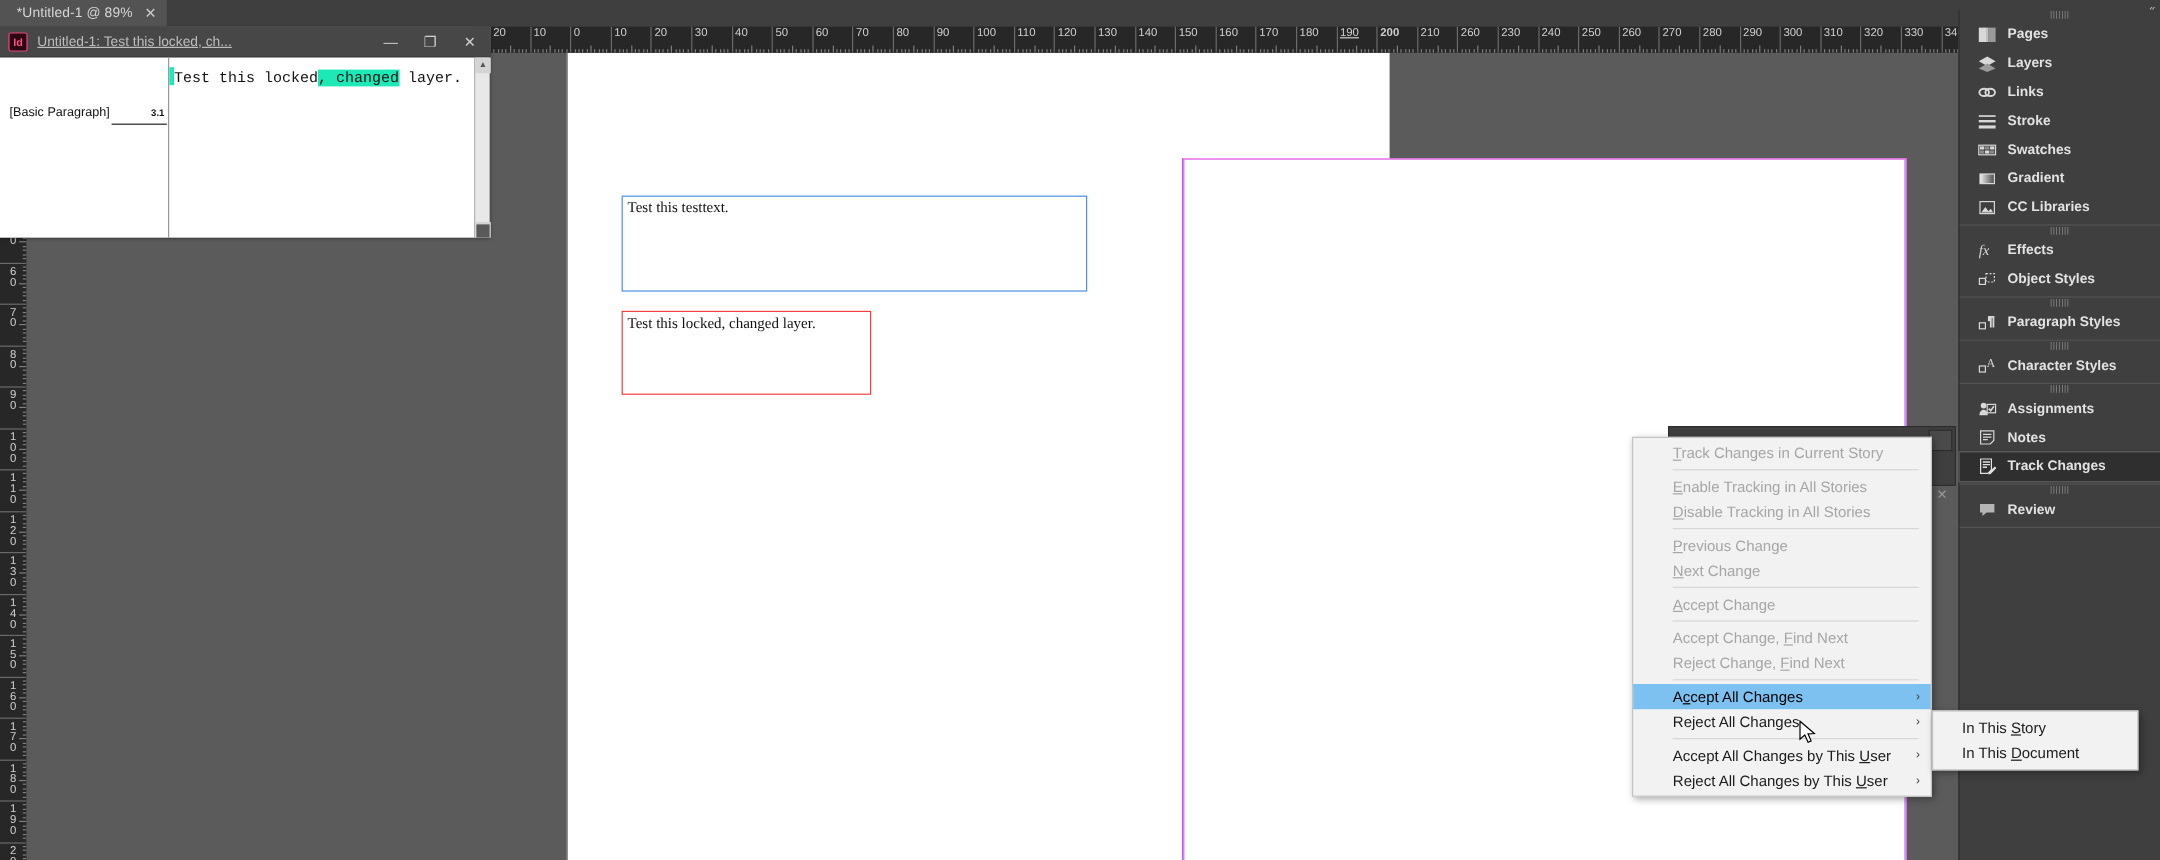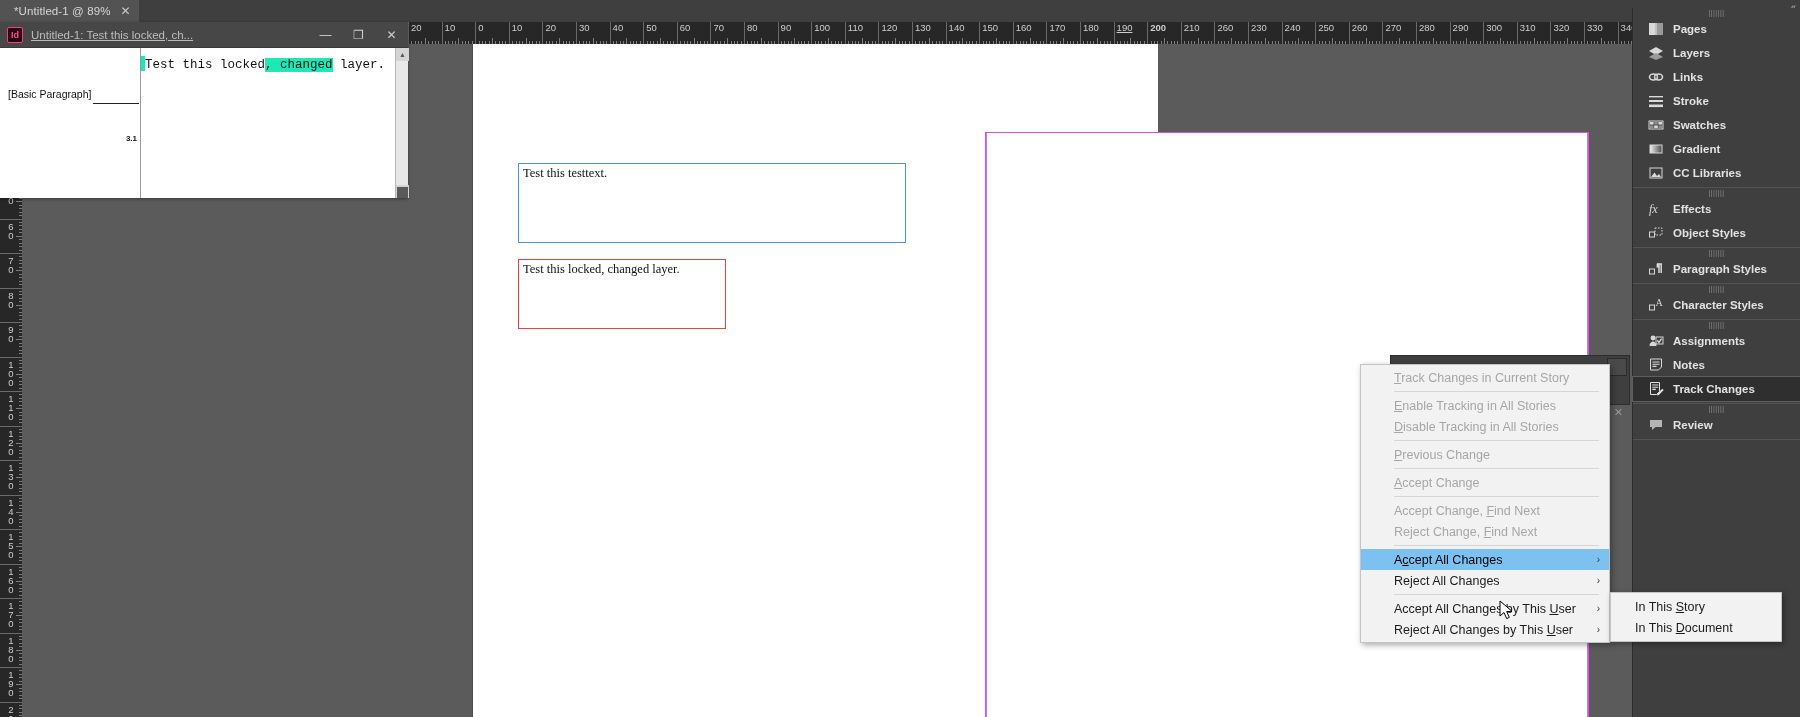--- a/index.html
+++ b/index.html
@@ -138,21 +138,21 @@
   .style-col {
     width: 141px; background: #fff; border-right: 1px solid #9a9a9a;
     position: relative; font-family: "Liberation Sans", sans-serif;
   }
   .style-name {
     position: absolute; left: 8px; top: 40px;
     font-size: 10.5px; color: #111;
   }
   .style-num {
     position: absolute; right: 3px; top: 42px;
-    font-size: 8px; color: #111; font-weight: bold; margin-top: 44px;
+    font-size: 8px; color: #111; font-weight: bold;
   }
   .style-rule {
     position: absolute; right: 1px; top: 55px; width: 46px; height: 1px; background: #222;
   }
   .text-col {
     flex: 1; background: #fff; position: relative;
     font-family: "Liberation Mono", monospace;
     font-size: 12.5px; color: #111;
     padding: 8px 4px 0 0;
     overflow: hidden;
@@ -1071,20 +1071,23 @@
       <div class="mi disabled">
         <span><u>E</u>nable Tracking in All Stories</span>
       </div>
       <div class="mi disabled">
         <span><u>D</u>isable Tracking in All Stories</span>
       </div>
       <div class="msep"></div>
       <div class="mi disabled">
         <span><u>P</u>revious Change</span>
       </div>
+      <div class="mi disabled">
+        <span><u>N</u>ext Change</span>
+      </div>
       <div class="msep"></div>
       <div class="mi disabled">
         <span><u>A</u>ccept Change</span>
       </div>
       <div class="msep"></div>
       <div class="mi disabled">
         <span>Accept Change, <u>F</u>ind Next</span>
       </div>
       <div class="mi disabled">
         <span>Reject Change, <u>F</u>ind Next</span>

